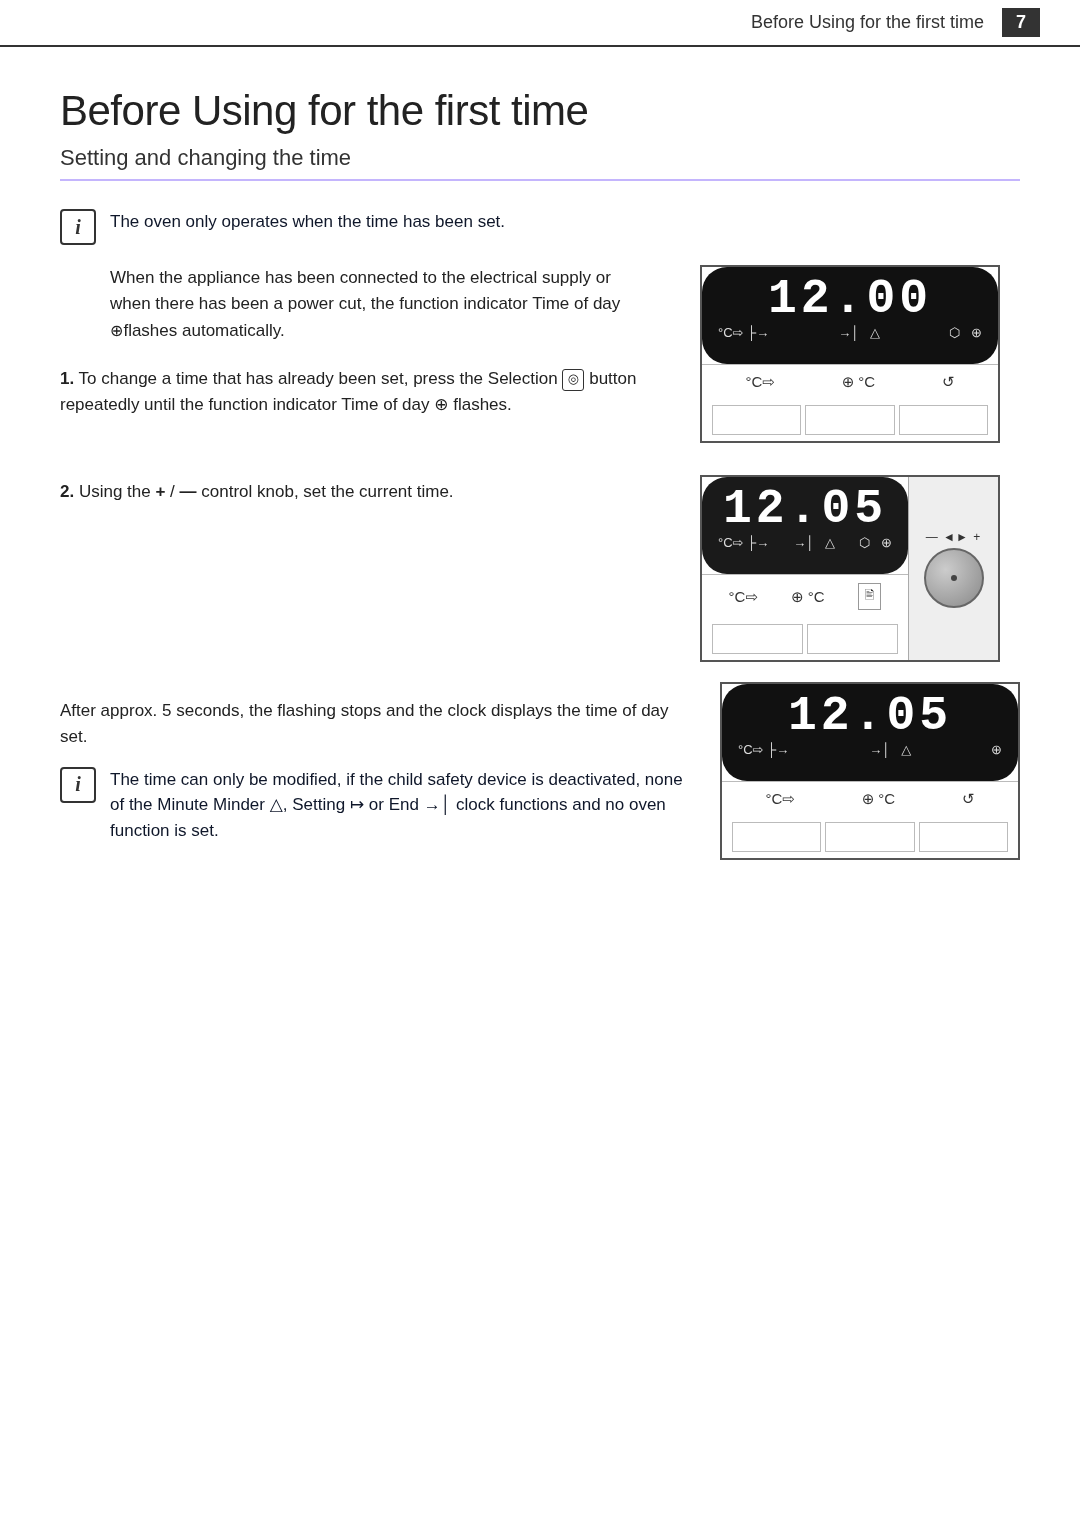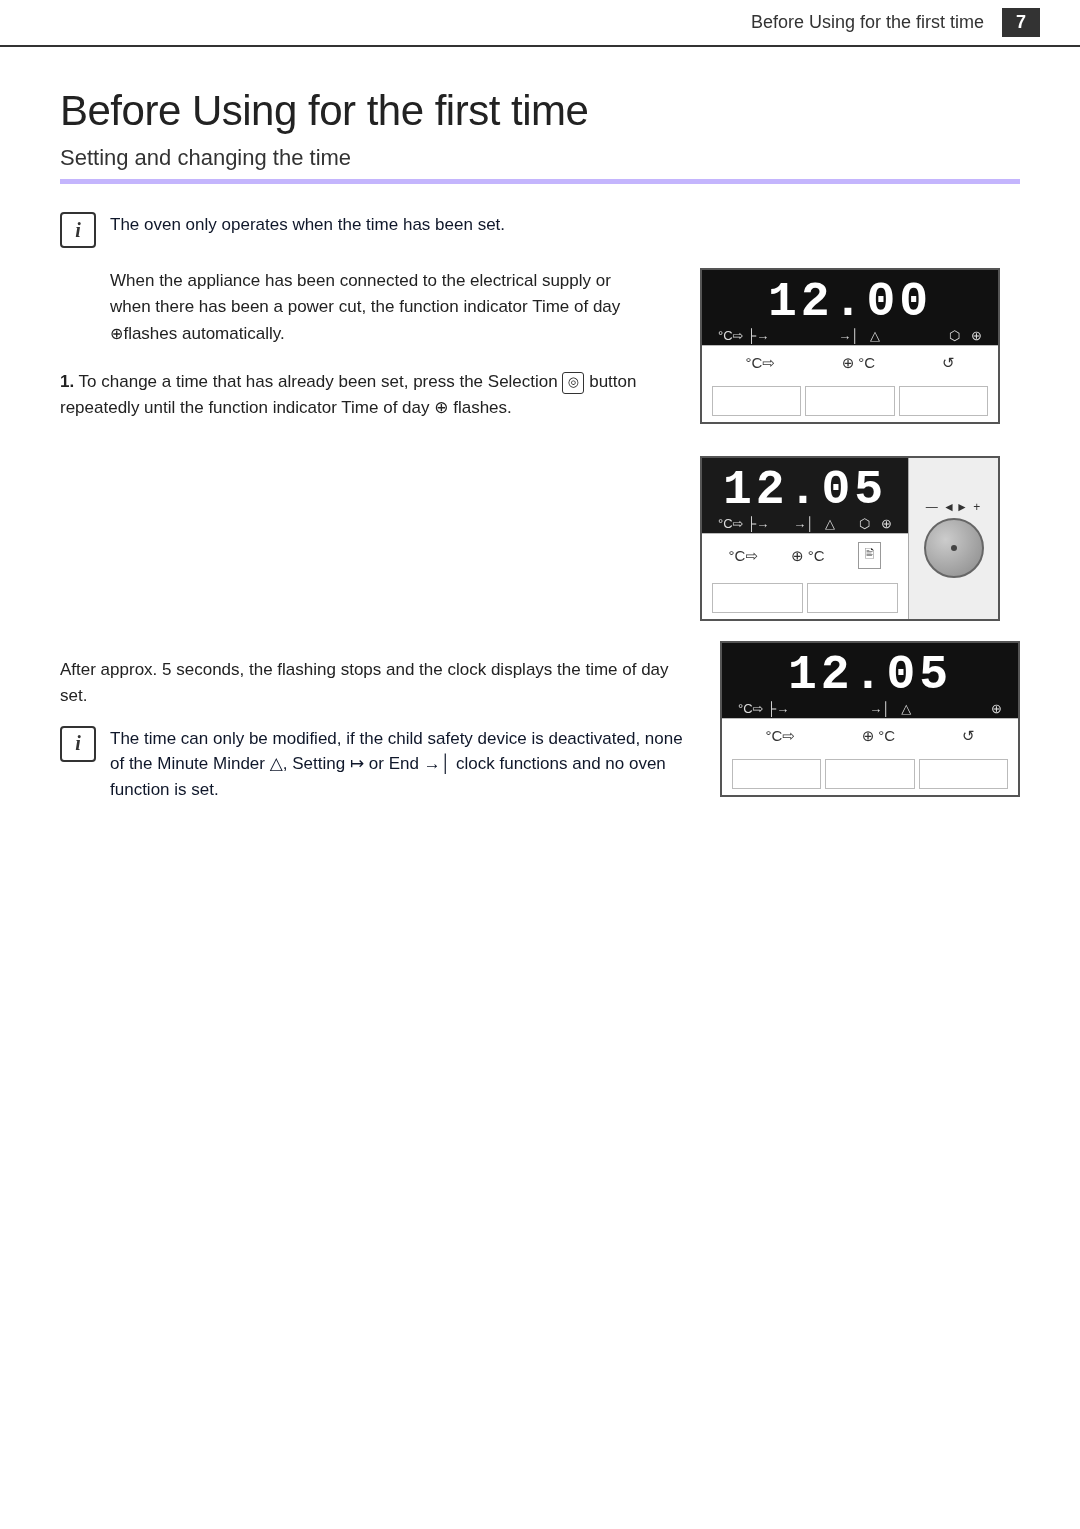--- a/index.html
+++ b/index.html
@@ -45,21 +45,21 @@
       color: #222;
       margin-bottom: 10px;
       letter-spacing: -0.5px;
     }
 
     .section-subtitle {
       font-size: 22px;
       font-weight: 400;
       color: #333;
       margin-bottom: 28px;
-      border-bottom: 5px solid #c4b5fd;
+      border-bottom: 2px solid #c4b5fd;
       padding-bottom: 8px;
     }
 
     
     .content-area {
       display: flex;
       gap: 56px;
       align-items: flex-start;
     }
 
@@ -138,22 +138,23 @@
       border: 2px solid #555;
       background: #fff;
       padding: 0;
       width: 300px;
     }
 
     .disp-screen {
       background: #111;
       color: #fff;
       text-align: center;
-      padding: 8px 10px 0;
+      padding: 8px 10px 22px;
       position: relative;
+      border-radius: 25px;
     }
 
     .disp-time {
       font-size: 48px;
       font-weight: bold;
       letter-spacing: 4px;
       font-family: 'Courier New', monospace;
       line-height: 1;
     }
 
@@ -295,20 +296,26 @@
           When the appliance has been connected to the electrical supply or when there has been a power cut, the function indicator Time of day <span style="font-size:16px;">⊕</span>flashes automatically.
         </p>
 
         <div class="step">
           <p class="step-text">
             <span class="step-num">1.</span>
             To change a time that has already been set, press the Selection <span class="sel-btn-inline">◎</span> button repeatedly until the function indicator Time of day ⊕ flashes.
           </p>
         </div>
 
+        <div class="step" style="margin-top: 60px;">
+          <p class="step-text">
+            <span class="step-num">2.</span>
+            Using the <strong>+</strong> / <strong>—</strong> control knob, set the current time.
+          </p>
+        </div>
 
       </div>
 
       <div class="diagram-col">
 
         <div class="oven-diagram">
           <div class="disp-screen">
             <div class="disp-time">12.00</div>
             <div class="disp-icons-row">
               <span>°C⇨ ├→</span>

